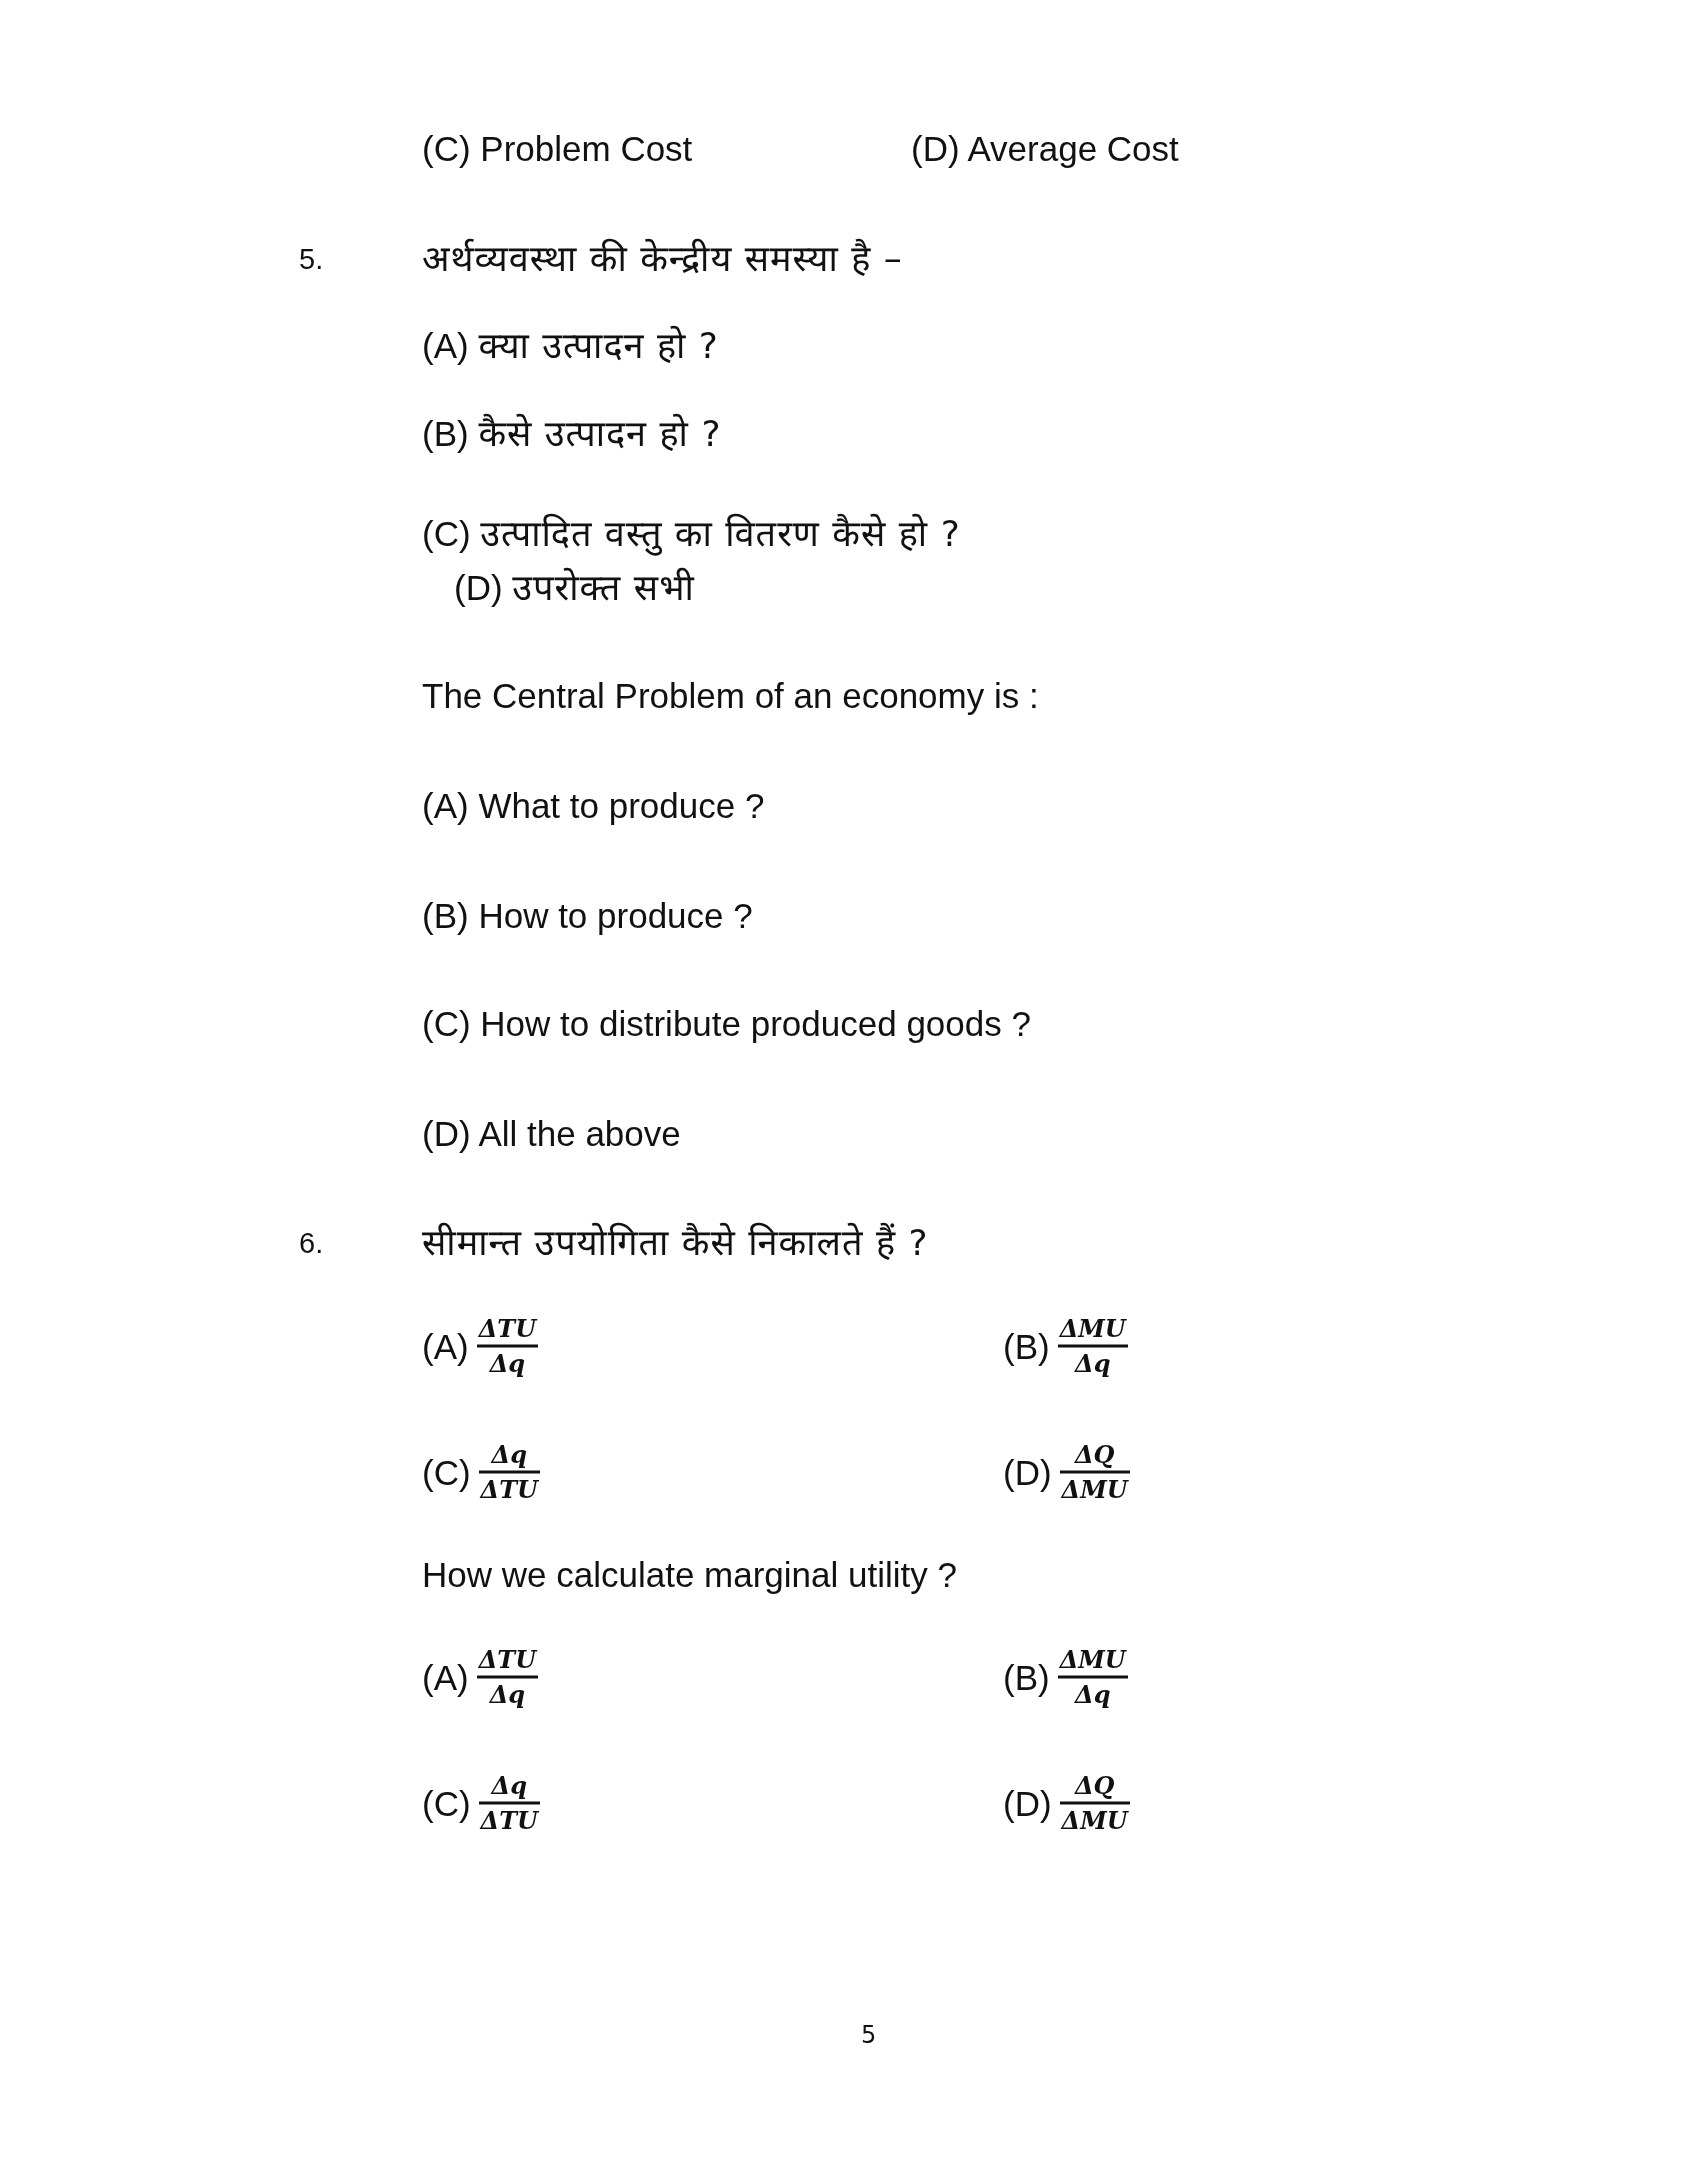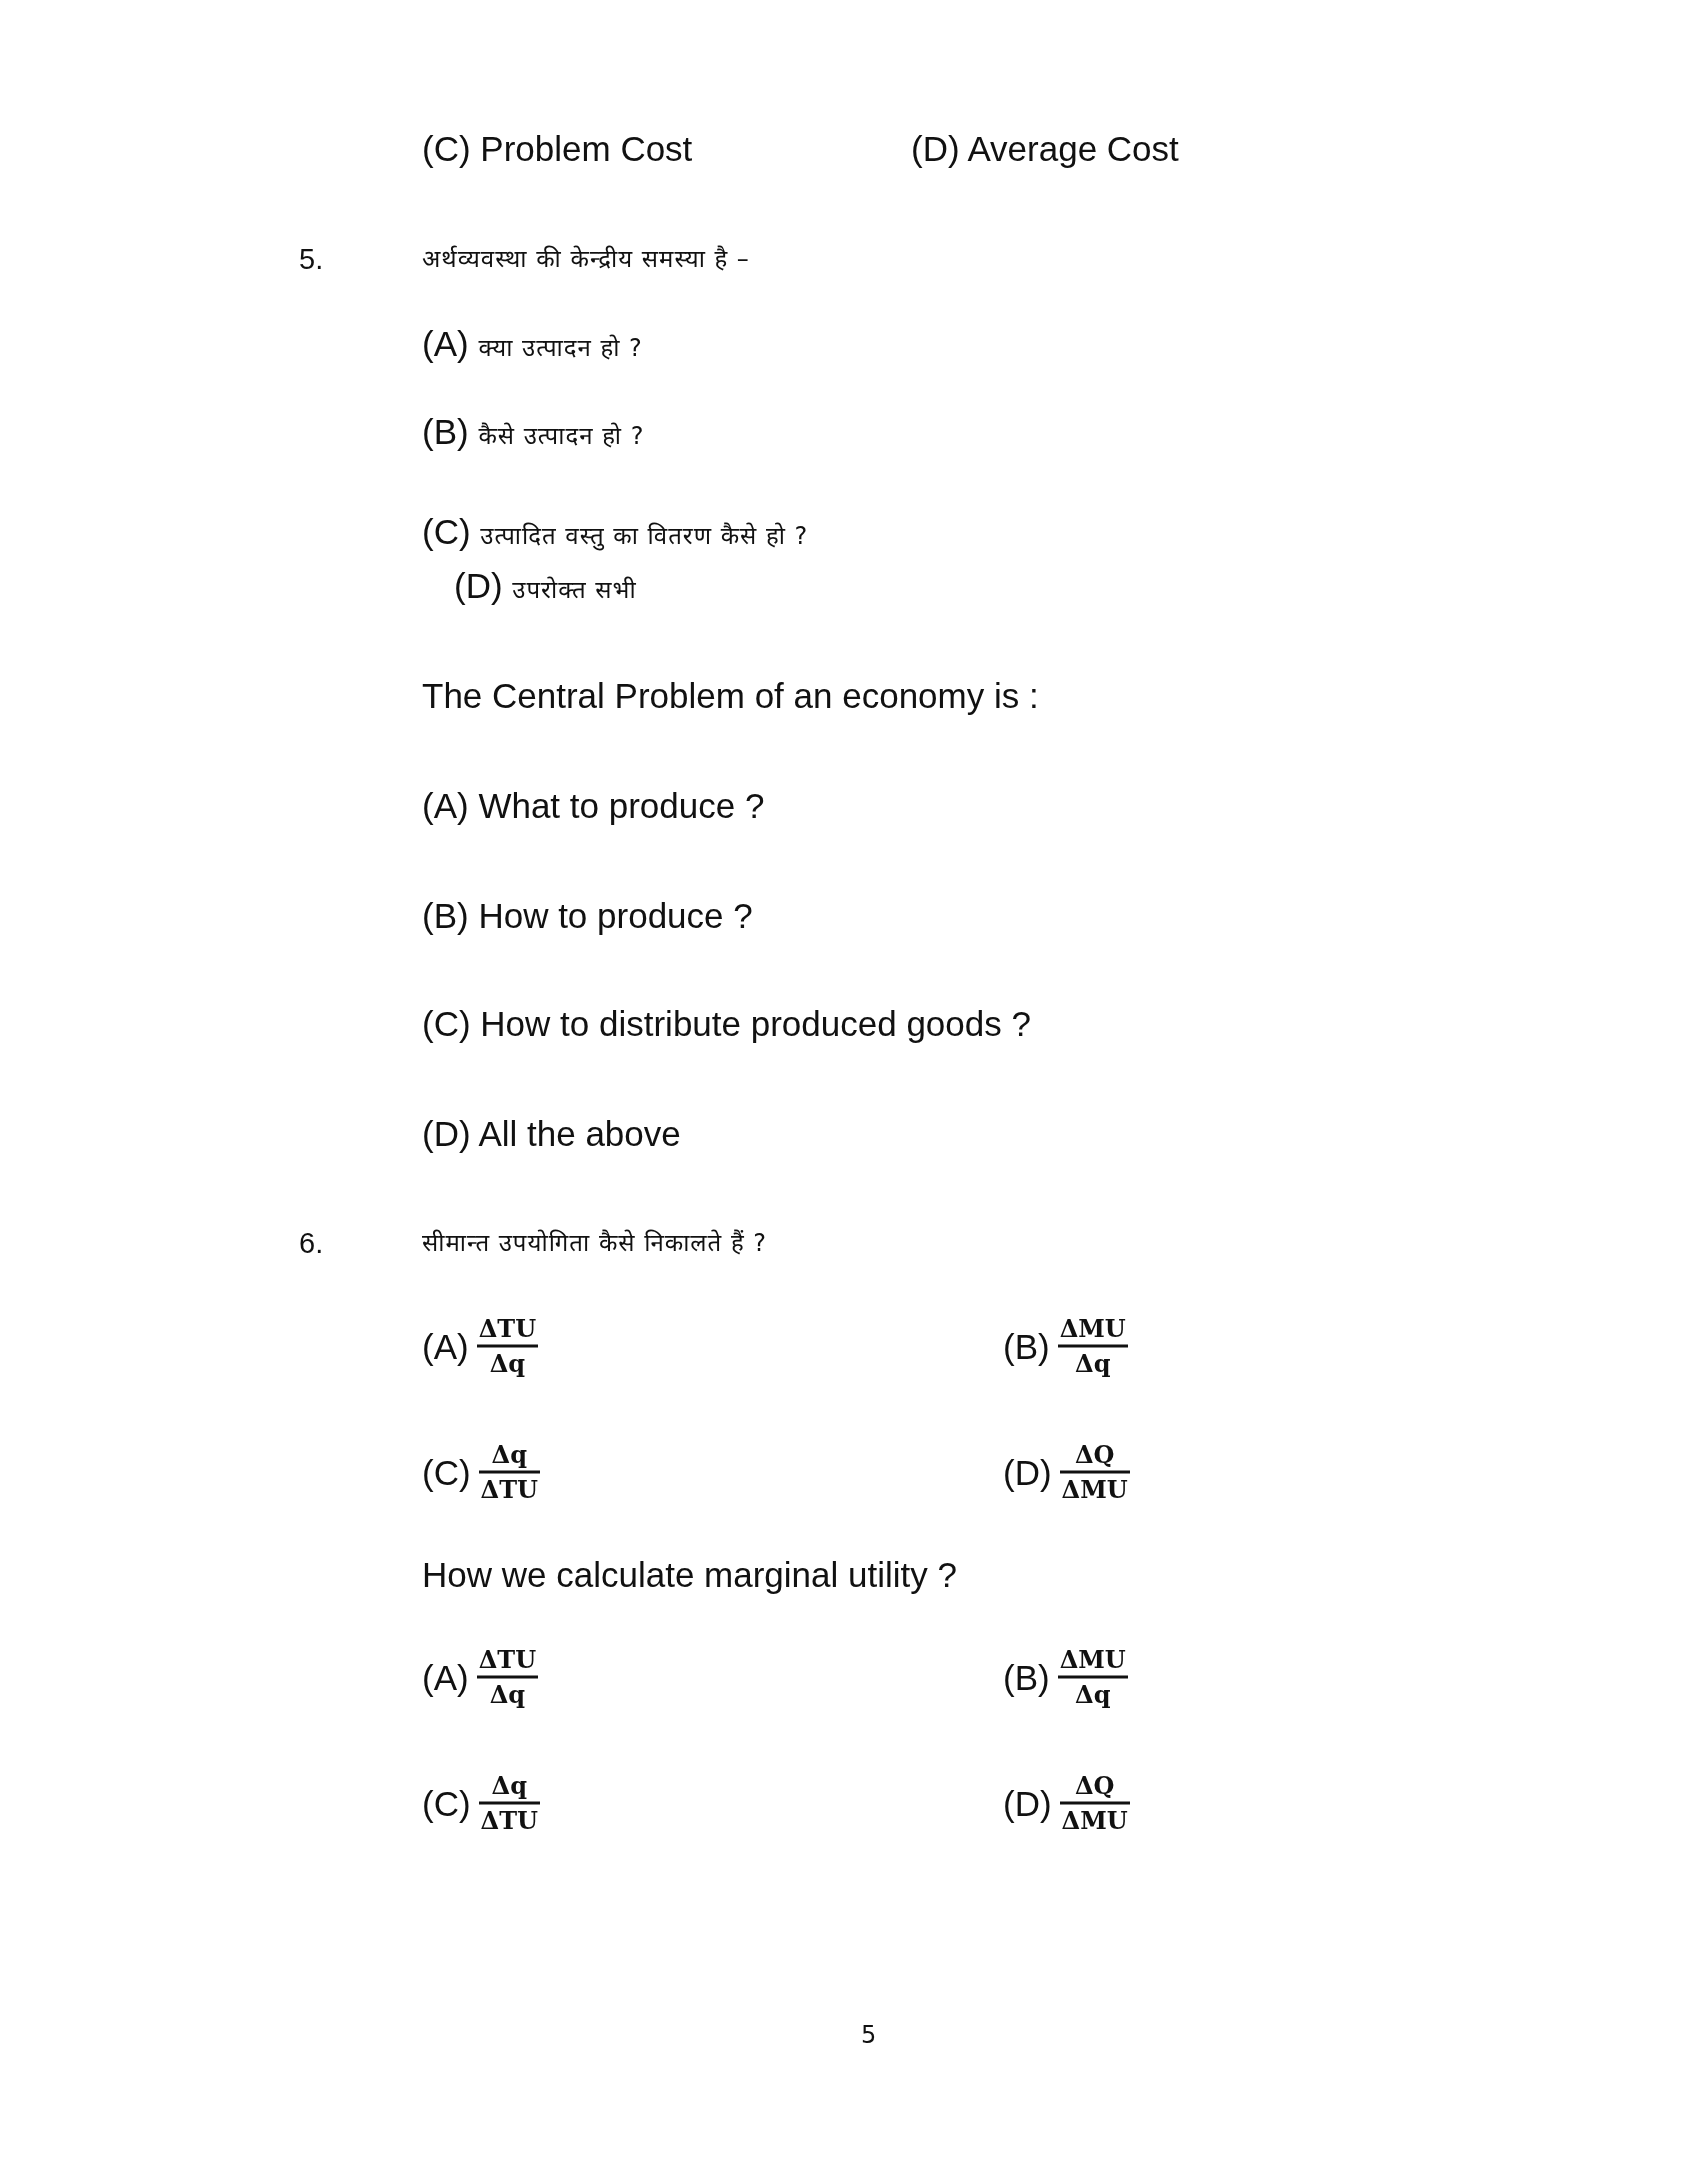--- a/index.html
+++ b/index.html
@@ -1,24 +1,24 @@
 <!DOCTYPE html>
 <html><head>
 <meta charset="utf-8">
 <style>
   html, body { margin: 0; padding: 0; background: #ffffff; }
   body { width: 1683px; height: 2178px; position: relative; overflow: hidden;
          font-family: "Liberation Sans", sans-serif; color: #111; }
   .line { position: absolute; font-size: 35px; line-height: 40px; white-space: nowrap; transform: translateY(-50%); }
   .qnum { position: absolute; font-size: 29px; line-height: 34px; transform: translateY(-50%); left: 299px; }
-  .hi { font-family: "DejaVu Sans", sans-serif; font-size: 24px; letter-spacing: 1px; }
+  .hi { font-family: "DejaVu Sans", sans-serif; font-size: 36px; letter-spacing: 1px; }
   .opt { position: absolute; display: flex; align-items: center; transform: translateY(-50%); font-size: 35px; }
   .opt .lbl { margin-right: 8px; }
   .frac { display: inline-flex; flex-direction: column; align-items: center;
-          font-family: "DejaVu Serif", serif; font-weight: bold; font-size: 24px; line-height: 28px; }
+          font-family: "DejaVu Serif", serif; font-style: italic; font-weight: bold; font-size: 24px; line-height: 28px; }
   .frac .num { padding: 0 2px 2px 2px; }
   .frac .bar { height: 3px; background: #111; align-self: stretch; }
   .frac .den { padding: 2px 2px 0 2px; }
   .pagenum { position: absolute; left: 861px; top: 2035px; transform: translateY(-50%);
              font-family: "DejaVu Sans", sans-serif; font-size: 24px; }
 </style>
 </head>
 <body>
 
 <div class="line" style="left:422px; top:149px;">

